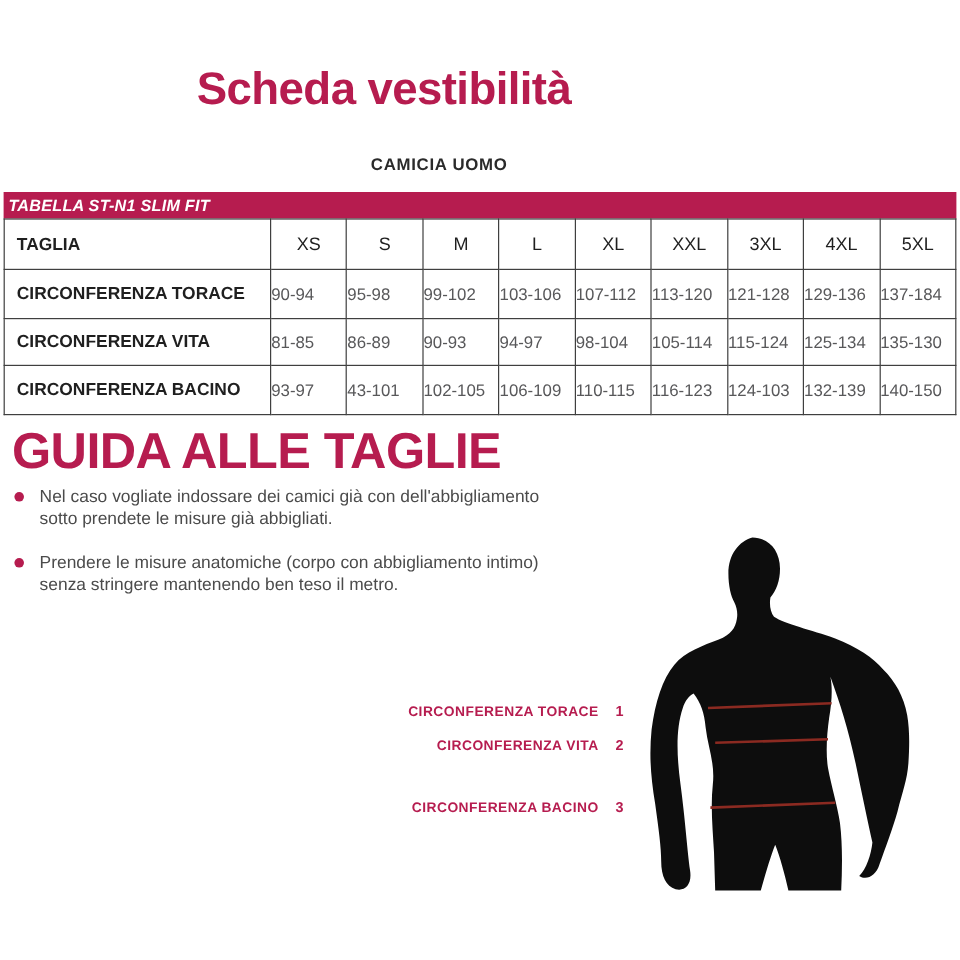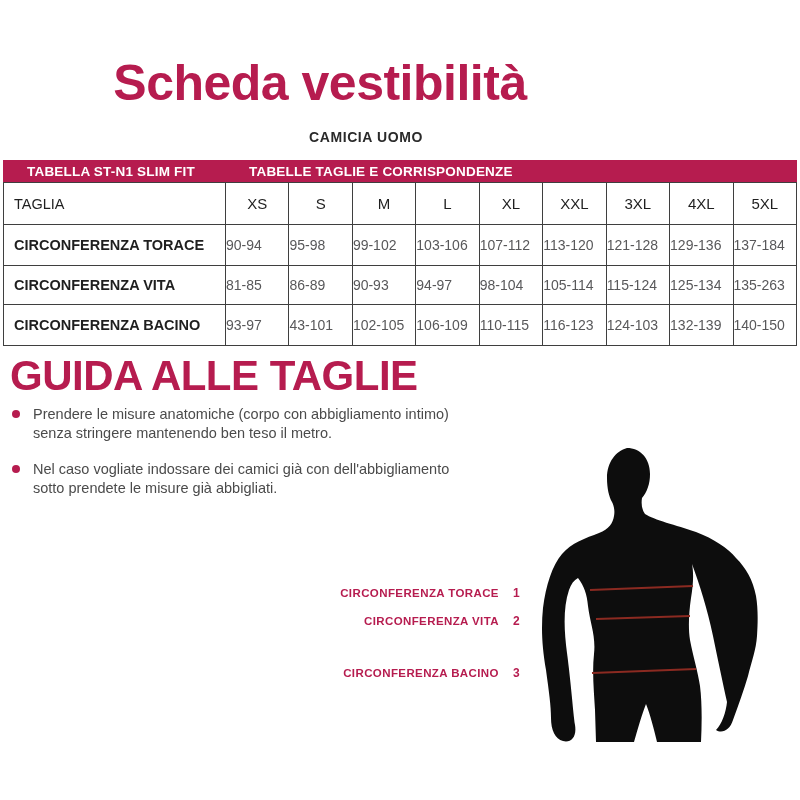--- a/index.html
+++ b/index.html
@@ -11,43 +11,43 @@
     --body:#4b4b4b;
   }
   *{box-sizing:border-box;margin:0;padding:0;}
   html,body{width:800px;height:800px;}
   body{
     position:relative;background:#ffffff;overflow:hidden;
     font-family:"Liberation Sans",sans-serif;
   }
   .page-title{
     position:absolute;top:54px;left:0;width:640px;text-align:center;
-    font-size:50px;font-weight:700;color:var(--accent);letter-spacing:-0.5px;
+    font-size:38px;font-weight:700;color:var(--accent);letter-spacing:-0.5px;
   }
   .subtitle{
     position:absolute;top:129px;left:0;width:732px;text-align:center;
     font-size:14px;font-weight:700;color:#2a2a2a;letter-spacing:0.6px;
   }
   .band{
     position:absolute;top:160px;left:3px;width:794px;height:22px;
     background:var(--accent);display:grid;grid-template-columns:222px 1fr;
     align-items:center;
   }
   .band-cell{
-    color:#ffffff;font-size:13.5px;font-weight:700;padding-left:24px;
-    letter-spacing:0.2px;white-space:nowrap;overflow:hidden;
+    color:#ffffff;font-size:13.5px;font-weight:700;padding-left:4px;
+    letter-spacing:0.2px;white-space:nowrap;overflow:hidden;font-style:italic;
   }
   table.size-table{
     position:absolute;top:182px;left:3px;width:794px;
     border-collapse:collapse;table-layout:fixed;
   }
   .size-table td,.size-table th{border:1px solid var(--border);vertical-align:middle;}
   .size-table col.c-label{width:222px;}
   .size-table th.corner{
-    text-align:left;padding-left:10px;font-size:14.5px;font-weight:400;color:var(--dark);
+    text-align:left;padding-left:10px;font-size:14.5px;font-weight:700;color:var(--dark);
   }
   .size-table th.size{
     font-size:15px;font-weight:400;color:var(--dark);text-align:center;
   }
   .size-table td.rlabel{
     font-size:14.5px;font-weight:700;color:var(--dark);padding-left:10px;text-align:left;
   }
   .size-table td.val{
     font-size:14px;font-weight:400;color:var(--gray);text-align:left;
   }
@@ -79,21 +79,20 @@
   .sil{position:absolute;left:530px;top:440px;width:270px;height:310px;}
 </style>
 </head>
 <body>
 
 <div class="page-title">Scheda vestibilità</div>
 <div class="subtitle">CAMICIA UOMO</div>
 
 <div class="band">
   <div class="band-cell">TABELLA ST-N1 SLIM FIT</div>
-  <div class="band-cell">TABELLE TAGLIE E CORRISPONDENZE</div>
 </div>
 
 <table class="size-table">
   <colgroup>
     <col class="c-label">
     <col>
       <col>
       <col>
       <col>
       <col>
@@ -130,21 +129,21 @@
   <tr class="r-vita">
     <td class="rlabel">CIRCONFERENZA VITA</td>
     <td class="val">81-85</td>
     <td class="val">86-89</td>
     <td class="val">90-93</td>
     <td class="val">94-97</td>
     <td class="val">98-104</td>
     <td class="val">105-114</td>
     <td class="val">115-124</td>
     <td class="val">125-134</td>
-    <td class="val">135-263</td>
+    <td class="val">135-130</td>
   </tr>
   <tr class="r-bacino">
     <td class="rlabel">CIRCONFERENZA BACINO</td>
     <td class="val">93-97</td>
     <td class="val">43-101</td>
     <td class="val">102-105</td>
     <td class="val">106-109</td>
     <td class="val">110-115</td>
     <td class="val">116-123</td>
     <td class="val">124-103</td>
@@ -153,29 +152,29 @@
   </tr>
 </tbody>
   </table>
 
 <div class="guide-title">GUIDA ALLE TAGLIE</div>
 
 <div class="bullets">
   <div class="bullet">
     <span class="dot"></span>
     <div class="bullet-text">
-      <div>Prendere le misure anatomiche (corpo con abbigliamento intimo)</div>
-      <div>senza stringere mantenendo ben teso il metro.</div>
+      <div>Nel caso vogliate indossare dei camici già con dell'abbigliamento</div>
+      <div>sotto prendete le misure già abbigliati.</div>
     </div>
   </div>
   <div class="bullet">
     <span class="dot"></span>
     <div class="bullet-text">
-      <div>Nel caso vogliate indossare dei camici già con dell'abbigliamento</div>
-      <div>sotto prendete le misure già abbigliati.</div>
+      <div>Prendere le misure anatomiche (corpo con abbigliamento intimo)</div>
+      <div>senza stringere mantenendo ben teso il metro.</div>
     </div>
   </div>
 </div>
 
 <div class="mlabel" id="ml-torace">
   <span>CIRCONFERENZA TORACE</span>
   <span class="num">1</span>
 </div>
 <div class="mlabel" id="ml-vita">
   <span>CIRCONFERENZA VITA</span>

